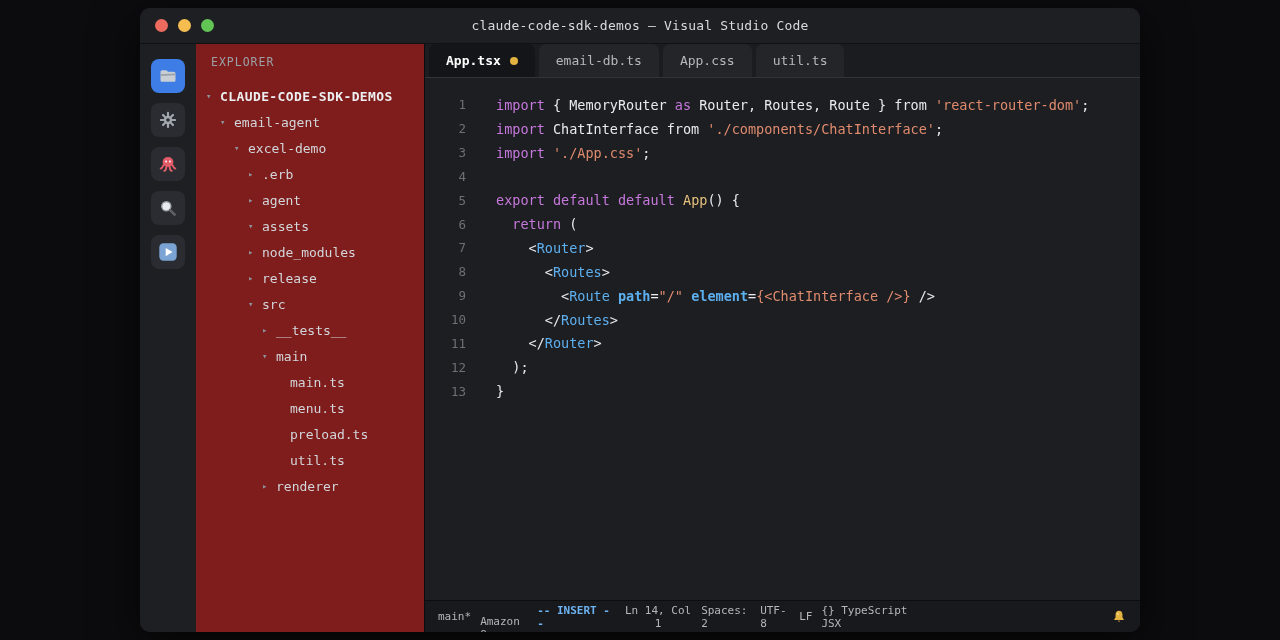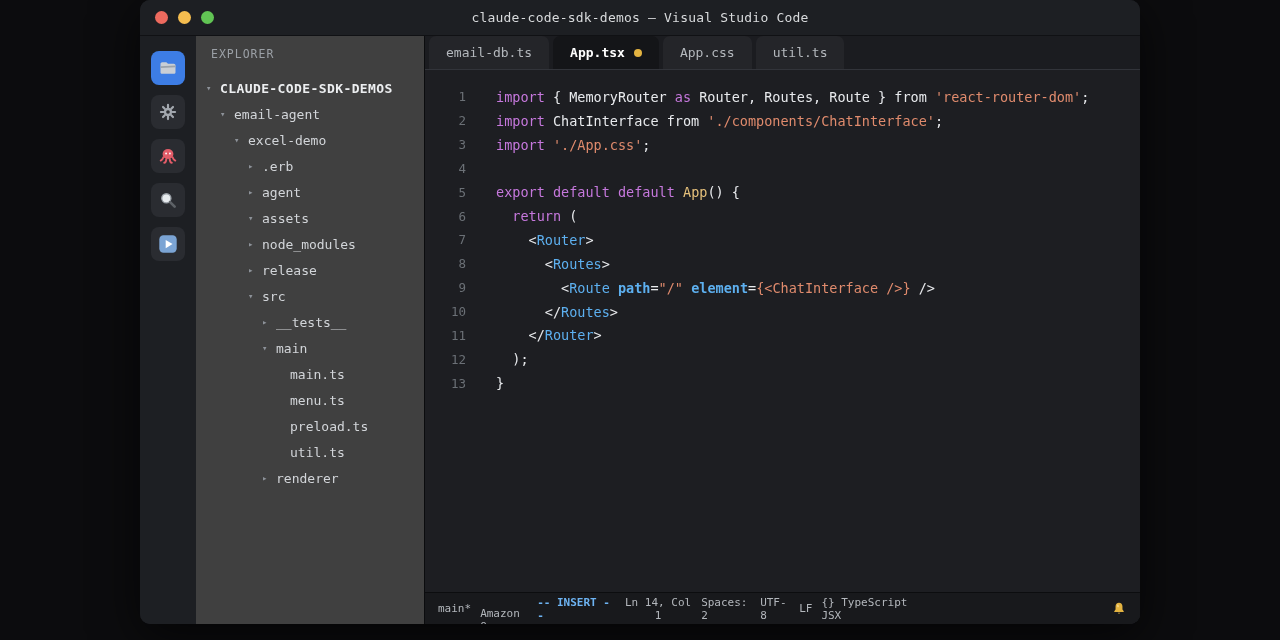--- a/index.html
+++ b/index.html
@@ -1,19 +1,19 @@
 <!DOCTYPE html>
 <html><head>
 <meta charset="utf-8">
 <style>
   * { margin:0; padding:0; box-sizing:border-box; }
   html,body { width:1280px; height:640px; background:#0c0c0e; overflow:hidden;
     font-family:"DejaVu Sans Mono","Liberation Mono",monospace; }
 
-  .window { position:absolute; left:140px; top:0; width:1000px; height:624px;
+  .window { position:absolute; left:140px; top:8px; width:1000px; height:624px;
     background:#1d1f23; border-radius:10px; overflow:hidden;
     box-shadow:0 12px 48px rgba(0,0,0,.65); display:flex; flex-direction:column; }
 
   
   .titlebar { height:36px; flex:0 0 36px; background:#1d1f23; border-bottom:1px solid #101114;
     position:relative; display:flex; align-items:center; justify-content:center; }
   .traffic { position:absolute; left:15px; top:0; height:100%; display:flex; align-items:center; gap:10px; }
   .light { width:13px; height:13px; border-radius:50%; }
   .light.red { background:#ed6a5e; } .light.yellow { background:#f5bd4f; } .light.green { background:#61c454; }
   .title-text { font-size:13px; color:#d8dadc; letter-spacing:.2px; }
@@ -21,21 +21,21 @@
   .body-row { flex:1; display:flex; min-height:0; }
 
   
   .activitybar { width:56px; flex:0 0 56px; background:#1d1f23; padding-top:15px;
     display:flex; flex-direction:column; align-items:center; gap:10px; }
   .tile { width:34px; height:34px; border-radius:8px; background:#2a2c31;
     display:flex; align-items:center; justify-content:center; cursor:pointer; }
   .tile.selected { background:#3d7de5; }
 
   
-  .sidebar { width:229px; flex:0 0 229px; background:#404040; border-right:1px solid #0b0c0e;
+  .sidebar { width:229px; flex:0 0 229px; background:#7f1d1d; border-right:1px solid #0b0c0e;
     overflow:hidden; }
   .explorer-header { padding:11px 0 0 15px; font-size:11.5px; letter-spacing:1px; color:#9ba0a6; }
   .tree { margin-top:14px; }
   .tree-row { height:26px; display:flex; align-items:center; font-size:13px; color:#d2d5d9;
     cursor:pointer; white-space:nowrap; }
   .tree-row .arrow { width:14px; flex:0 0 14px; font-size:9px; color:#8d9299; text-align:left; }
   .tree-row.root .label { font-weight:bold; color:#eceef0; letter-spacing:.4px; }
 
   
   .editor-col { flex:1; display:flex; flex-direction:column; min-width:0; background:#1d1e22; }
@@ -182,27 +182,27 @@
   </div>
           <div class="tree-row" style="padding-left: 66px;">
     <span class="arrow">▸</span>
     <span class="label">renderer</span>
   </div>
         </div>
     </div>
 
     <div class="editor-col">
       <div class="tabstrip">
-          <div class="tab">
-    <span class="tab-label">email-db.ts</span>
-
-  </div>
           <div class="tab active modified">
     <span class="tab-label">App.tsx</span>
     <span class="dot"></span>
+  </div>
+          <div class="tab">
+    <span class="tab-label">email-db.ts</span>
+
   </div>
           <div class="tab">
     <span class="tab-label">App.css</span>
 
   </div>
           <div class="tab">
     <span class="tab-label">util.ts</span>
 
   </div>
         </div>

